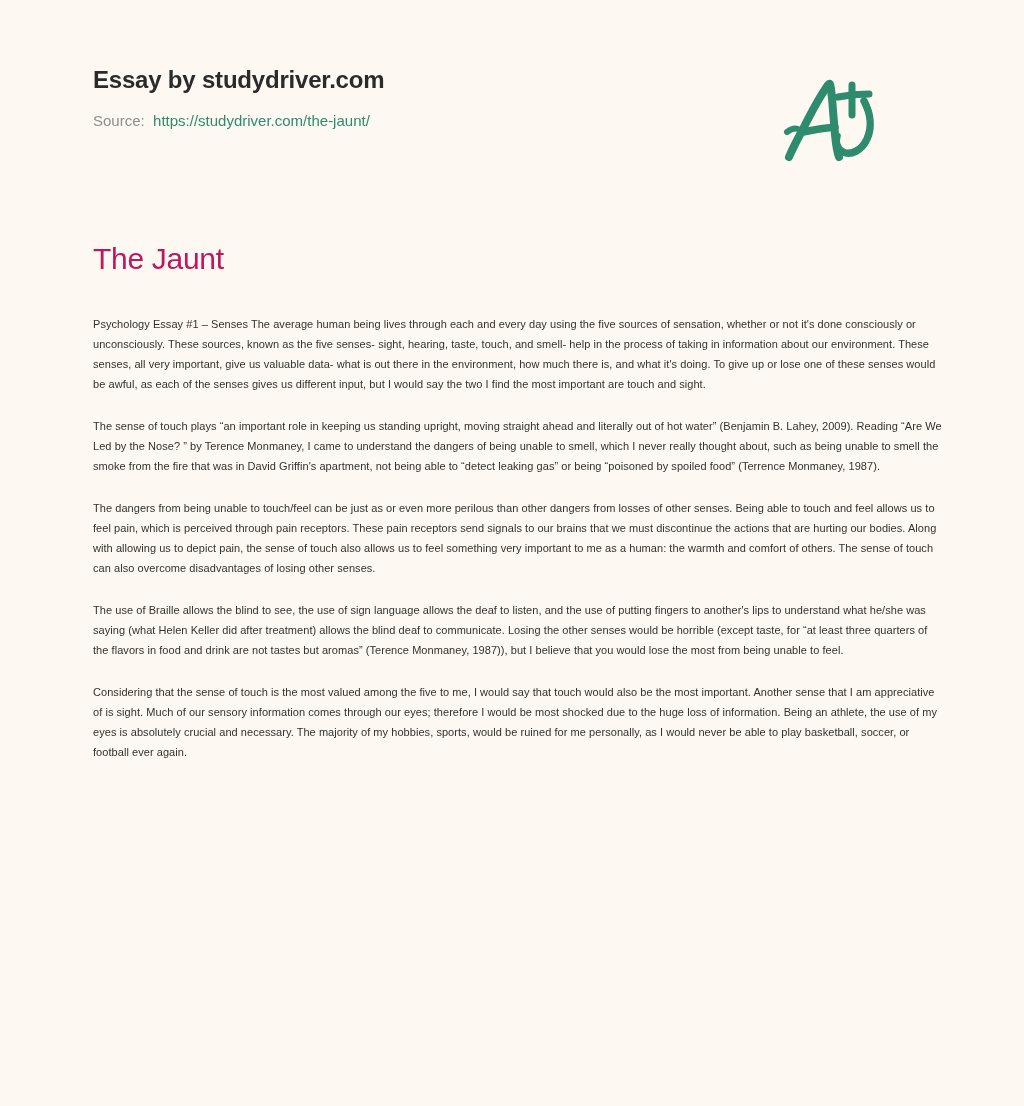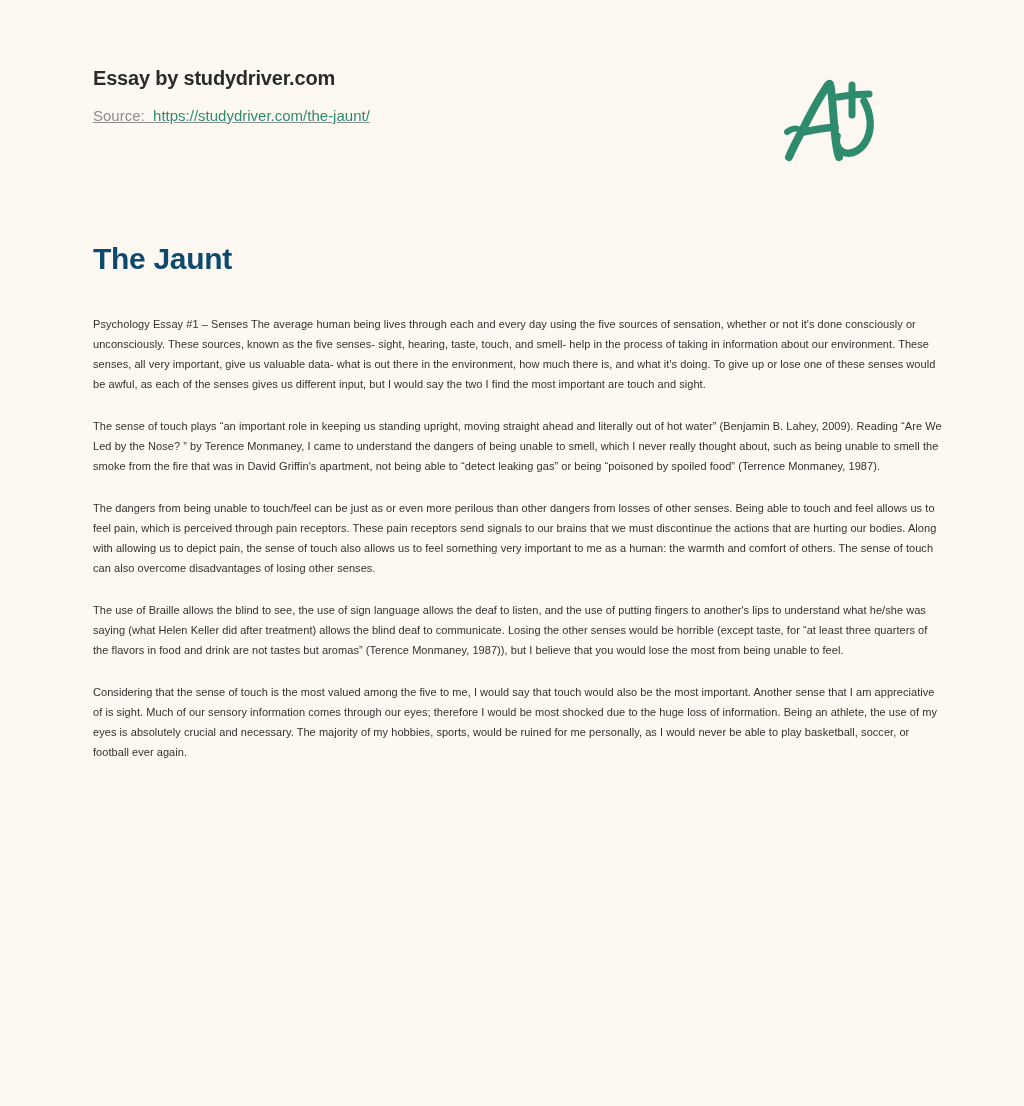--- a/index.html
+++ b/index.html
@@ -36,35 +36,34 @@
     align-items: flex-start;
     justify-content: space-between;
   }
 
   .brandblock {
     display: block;
     padding-top: 6px;
   }
 
   .brand-title {
-    font-size: 20px;
+    font-size: 24px;
     font-weight: bold;
     color: #2b2b2b;
     letter-spacing: -0.2px;
     line-height: 1.2;
     margin: 0;
   }
 
   .source-line {
     margin-top: 16px;
     font-size: 15px;
     color: #8d8d8d;
     line-height: 1.3;
     white-space: nowrap;
-    text-decoration: underline;
   }
 
   .source-label {
     color: #8d8d8d;
   }
 
   .source-url {
     color: #2f8b6d;
     text-decoration: none;
   }
@@ -81,22 +80,22 @@
   
   .article {
     position: absolute;
     left: 93px;
     top: 240px;
     width: 852px;
   }
 
   .article-title {
     font-size: 30px;
-    font-weight: bold;
-    color: #0c4a6e;
+    font-weight: normal;
+    color: #be185d;
     letter-spacing: -0.3px;
     margin: 0 0 36px 0;
     line-height: 1.25;
   }
 
   .body-text p {
     font-size: 11px;
     line-height: 1.82;
     color: #33312f;
     margin: 0 0 22px 0;

